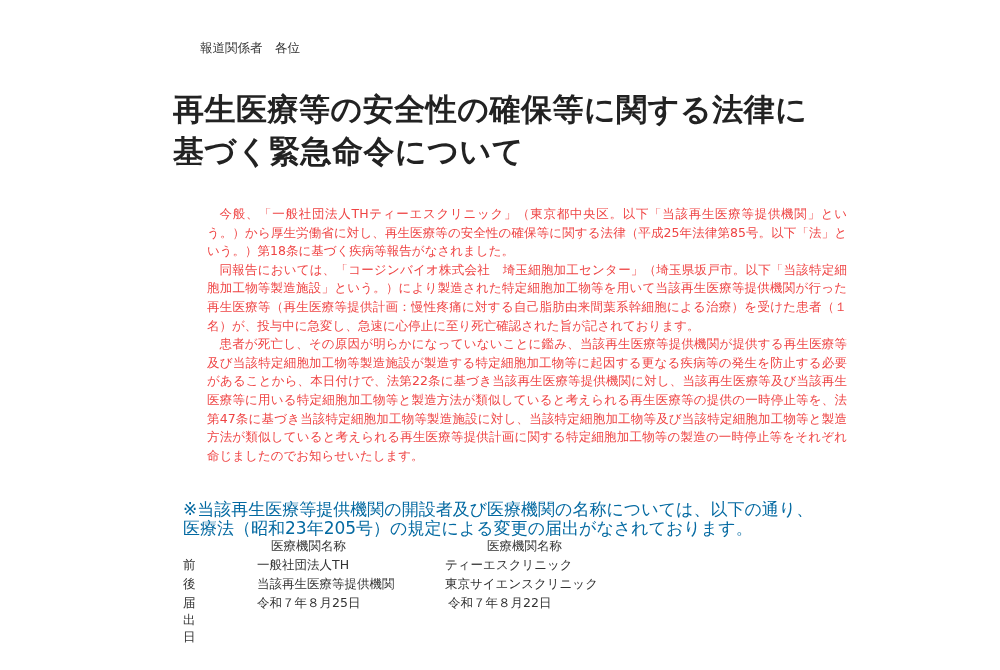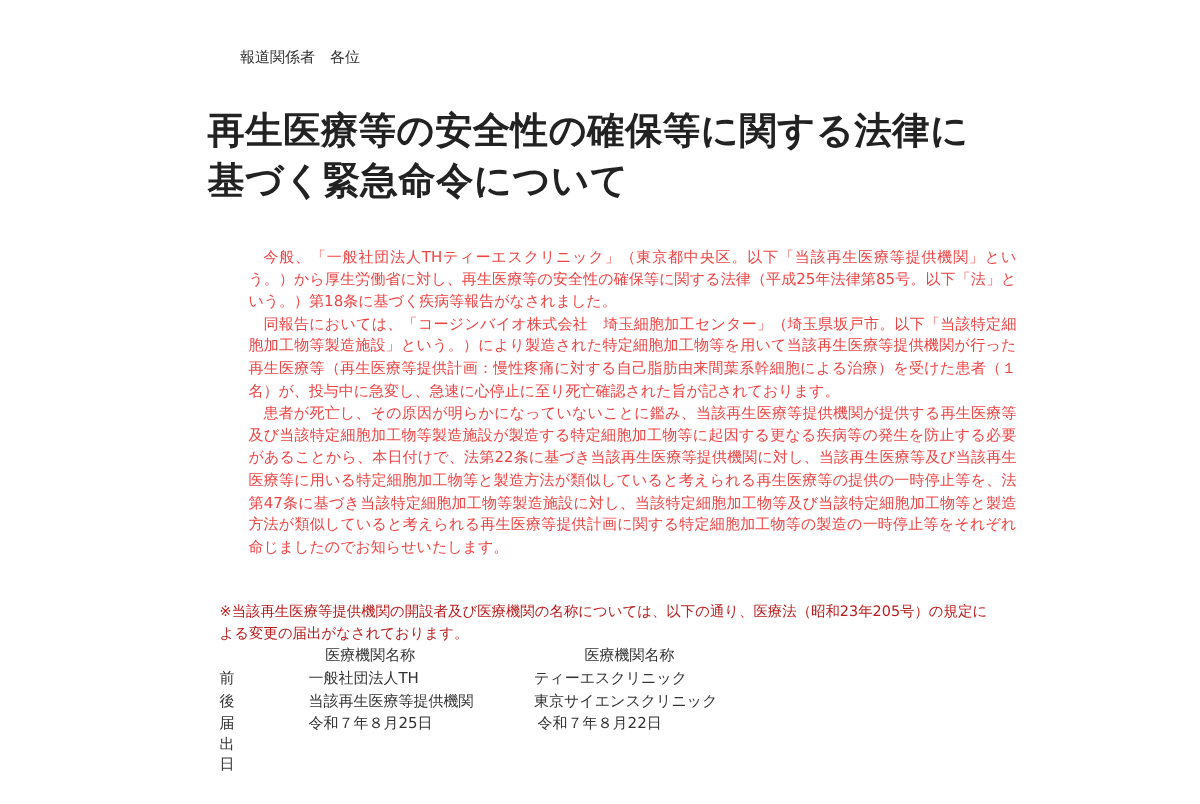--- a/index.html
+++ b/index.html
@@ -5,22 +5,22 @@
   html, body { margin: 0; padding: 0; background: #ffffff; }
   body { width: 1000px; height: 670px; position: relative; overflow: hidden;
          font-family: "DejaVu Sans", "Liberation Sans", sans-serif; color: #2b2b2b; }
   .page { position: absolute; left: 183px; top: 0; width: 640px; }
   .addressee { position: absolute; left: 17px; top: 40px; font-size: 12.5px; color: #333; font-family: Liberation Mono, monospace; }
   .title { position: absolute; left: -10px; width: 660px; top: 88px; 
            font-size: 31px; font-weight: bold; line-height: 42px; color: #222; letter-spacing: 0.5px; }
   .body { position: absolute; left: 0; top: 205px; width: 640px; font-size: 12.5px;
           line-height: 18.6px; color: #ef4444; margin-left: 24px; }
   .body p { margin: 0; text-indent: 1em; text-align: justify; }
-  .note { position: absolute; left: 0; top: 500px; width: 640px; font-size: 12px;
-          line-height: 18.6px; color: #b91c1c; }
+  .note { position: absolute; left: 0; top: 500px; width: 640px; font-size: 17px;
+          line-height: 18.6px; color: #0369a1; }
   .note p { margin: 0; }
   .tbl { position: absolute; left: 0; top: 538px; font-size: 12.5px; color: #333; }
   .tbl .row { position: relative; height: 19px; }
   .tbl .c0 { position: absolute; left: 0; }
   .tbl .c1 { position: absolute; left: 74px; white-space: nowrap; }
   .tbl .c2 { position: absolute; left: 262px; white-space: nowrap; }
   .tbl .hdr .c1 { left: 88px; }
   .tbl .hdr .c2 { left: 276px; margin-left: 28px; }
   .tbl .date .c2 { left: 265px; }
 </style>

